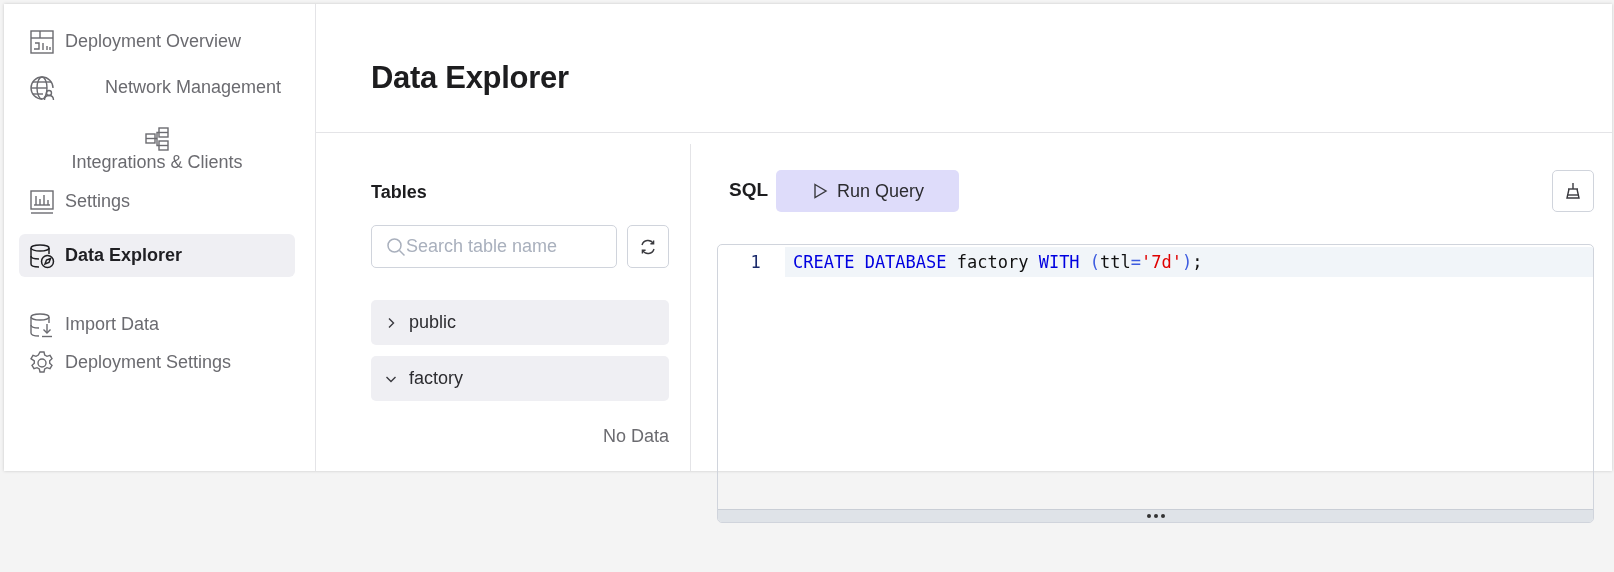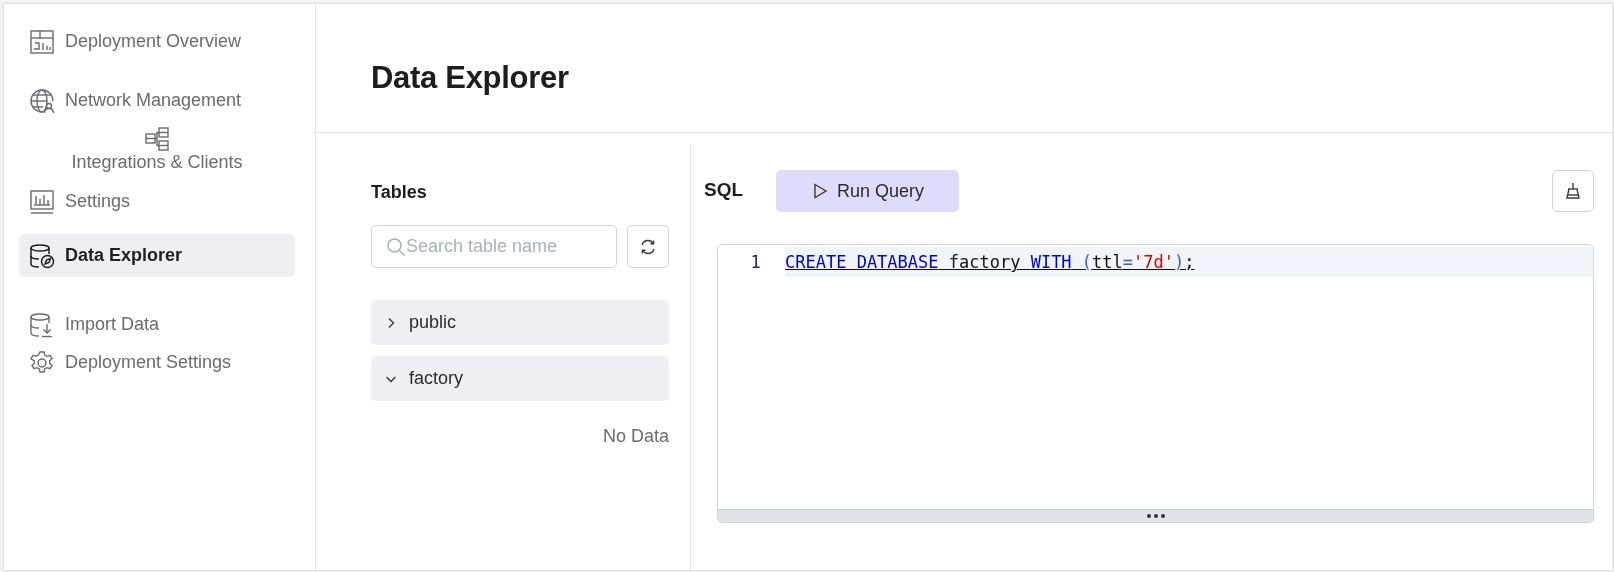--- a/index.html
+++ b/index.html
@@ -2,21 +2,21 @@
 <html><head>
 <meta charset="utf-8">
 <style>
   * { box-sizing: border-box; margin: 0; padding: 0; }
   html, body {
     width: 1614px; height: 572px; overflow: hidden;
     background: #f4f4f4;
     font-family: "Liberation Sans", "DejaVu Sans", sans-serif;
   }
   .frame {
-    position: absolute; left: 4px; top: 4px; width: 1608px; height: 566px;
+    position: absolute; left: 4px; top: 4px; width: 1608px; height: 467px;
     background: #ffffff;
     box-shadow: 0 0 3px rgba(0,0,0,0.18);
   }
   
   .sidebar {
     position: absolute; left: 0; top: 0; width: 312px; height: 100%;
     border-right: 1px solid #e4e4e7;
   }
   .nav-item {
     position: absolute; left: 15px; width: 276px; height: 43px;
@@ -63,42 +63,42 @@
     border-radius: 5px; display: flex; align-items: center; font-size: 18px; color: #2c2c30; cursor: pointer;
   }
   .schema-row svg { margin-left: 14px; margin-right: 12px; width: 12px; height: 12px; }
   .no-data {
     position: absolute; left: 55px; width: 298px; top: 282px; text-align: right;
     font-size: 18px; color: #6b6b70;
   }
 
   
   .sql-panel { position: absolute; left: 688px; top: 130px; right: 0; bottom: 0; }
-  .sql-label { position: absolute; left: 12px; top: 45px; font-size: 19px; font-weight: 700; color: #1d1d1f; }
+  .sql-label { position: absolute; left: 37px; top: 45px; font-size: 19px; font-weight: 700; color: #1d1d1f; }
   .run-btn {
     position: absolute; left: 84px; top: 36px; width: 183px; height: 42px; background: #dedcfa;
     border-radius: 5px; display: flex; align-items: center; justify-content: center; font-size: 18px; color: #2c2c30;
     cursor: pointer;
     text-align: center;
   }
   .run-btn svg { width: 18px; height: 18px; margin-right: 8px; }
   .clear-btn {
     position: absolute; right: 18px; top: 36px; width: 42px; height: 42px; border: 1px solid #d0d4dc;
     border-radius: 5px; display: flex; align-items: center; justify-content: center; background: #fff; cursor: pointer;
   }
   .editor {
     position: absolute; left: 25px; top: 110px; right: 18px; height: 279px;
     border: 1px solid #d0d4dc; border-radius: 5px; overflow: hidden;
   }
   .code-line {
     position: absolute; left: 0; right: 0; top: 2px; height: 30px; display: flex; align-items: center;
     font-family: "DejaVu Sans Mono", "Liberation Mono", monospace; font-size: 17px;
   }
   .gutter { width: 67px; text-align: center; color: #1b2a6b; padding-left: 8px; }
-  .code-text { flex: 1; background: #f1f5f9; height: 100%; display: flex; align-items: center; padding-left: 0; white-space: pre; color: #111; text-decoration: underline; }
+  .code-text { flex: 1; background: #f1f5f9; height: 100%; display: flex; align-items: center; padding-left: 8px; white-space: pre; color: #111; }
   .kw { color: #0000e0; }
   .str { color: #e00000; }
   .punc-blue { color: #3d5ce0; }
   .resize-handle {
     position: absolute; left: 0; right: 0; bottom: 0; height: 13px; background: #dfe3e8;
     border-top: 1px solid #c9ced6; display: flex; align-items: center; justify-content: center; cursor: ns-resize;
   }
   .dots { display: flex; gap: 3px; }
   .dots span { width: 4px; height: 4px; border-radius: 50%; background: #333; }
 </style>
@@ -115,21 +115,21 @@
             <line x1="2" y1="9" x2="24" y2="9"></line>
             <line x1="11" y1="2" x2="11" y2="9"></line>
             <path d="M6 14h4v6H5"></path>
             <line x1="14" y1="14" x2="14" y2="21"></line>
             <line x1="18" y1="17" x2="18" y2="21"></line>
             <line x1="21" y1="18" x2="21" y2="21"></line>
           </svg>
       </span>
       <span>Deployment Overview</span>
     </div>
-    <div class="nav-item" style="top:75px;">
+    <div class="nav-item" style="top:62px;gap:40px;">
       <span class="ico">
         <svg viewBox="0 0 26 26" fill="none" stroke="#6b6b70" stroke-width="1.4">
             <path d="M13 24A11 11 0 1 1 24 13"></path>
             <ellipse cx="13" cy="13" rx="5" ry="11"></ellipse>
             <line x1="2" y1="13" x2="18" y2="13"></line>
             <line x1="4" y1="7" x2="22" y2="7"></line>
             <line x1="4" y1="19" x2="14" y2="19"></line>
             <circle cx="20" cy="18" r="2.5"></circle>
             <path d="M15.5 25c0-3 2-4.5 4.5-4.5s4.5 1.5 4.5 4.5"></path>
           </svg>

